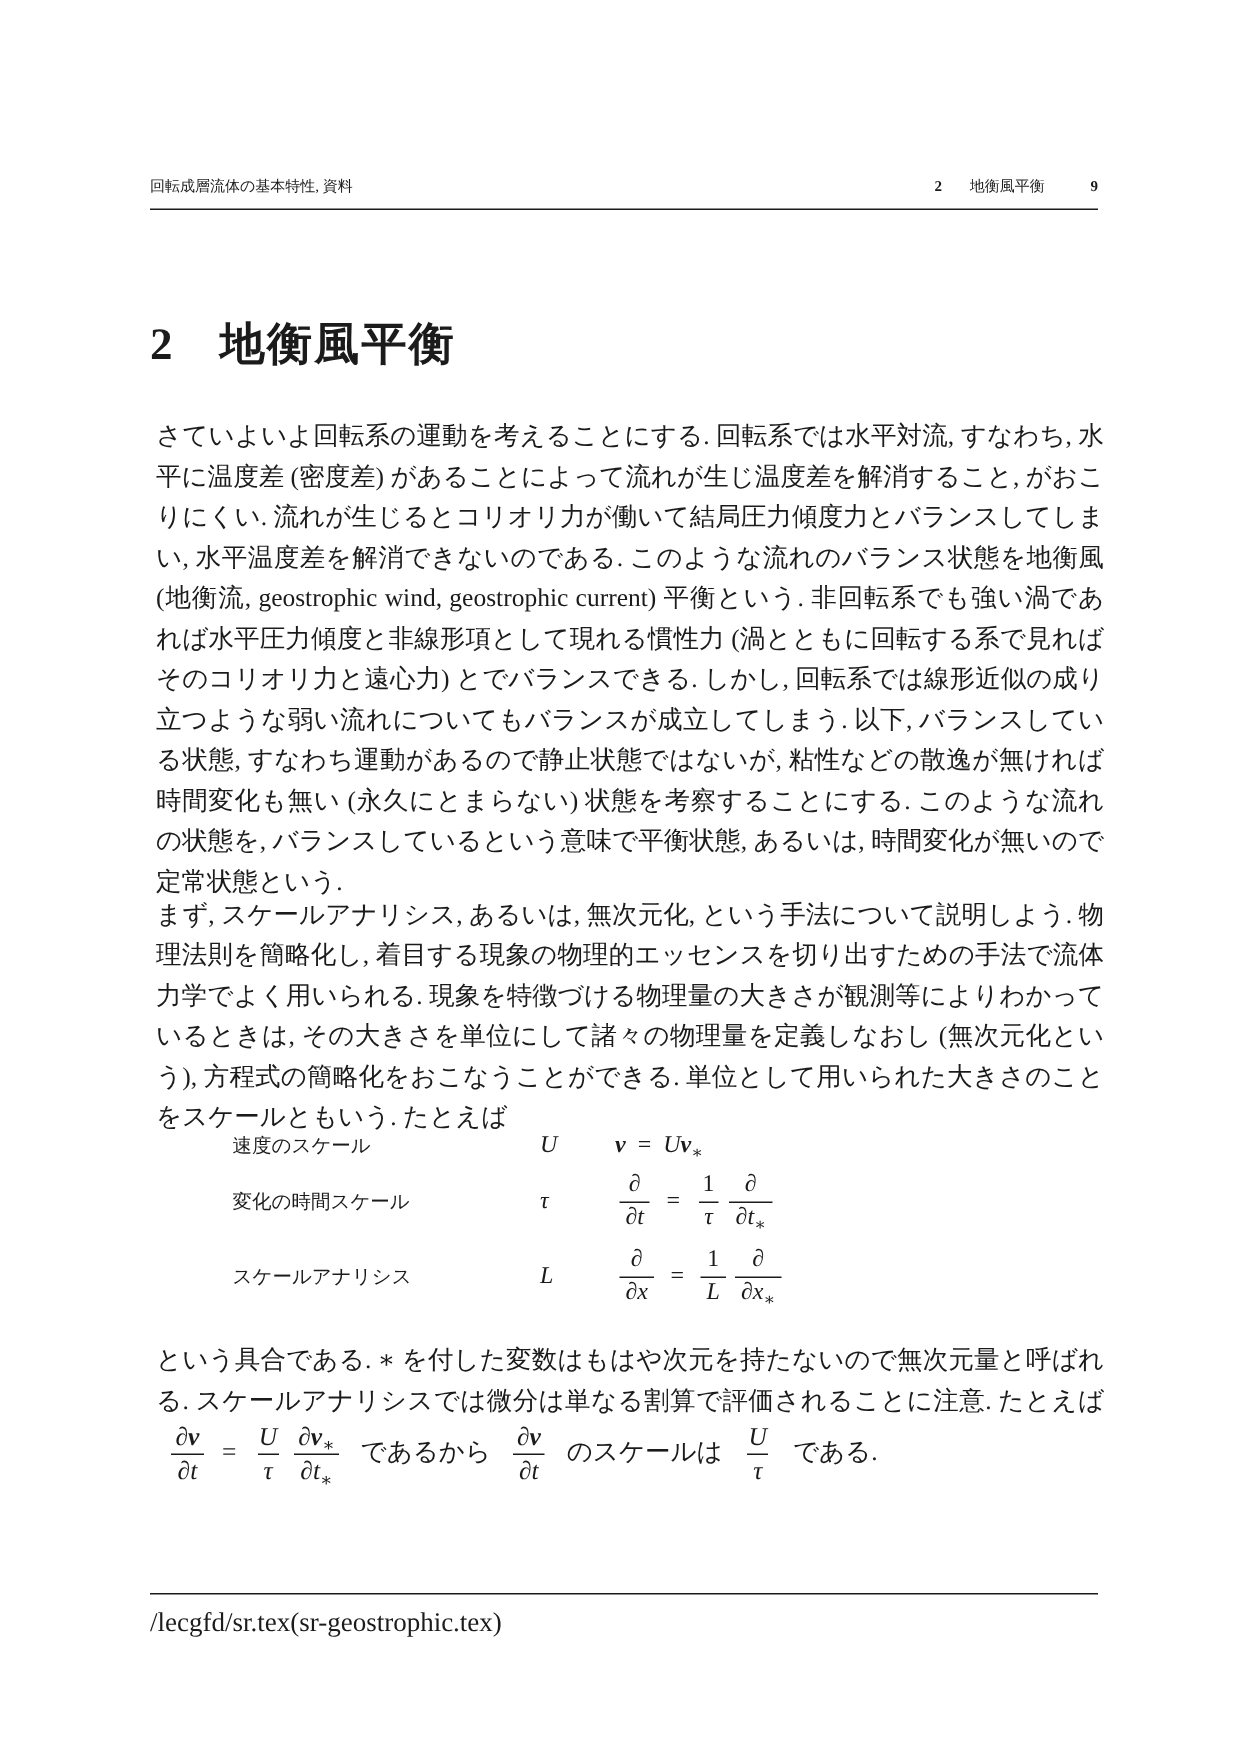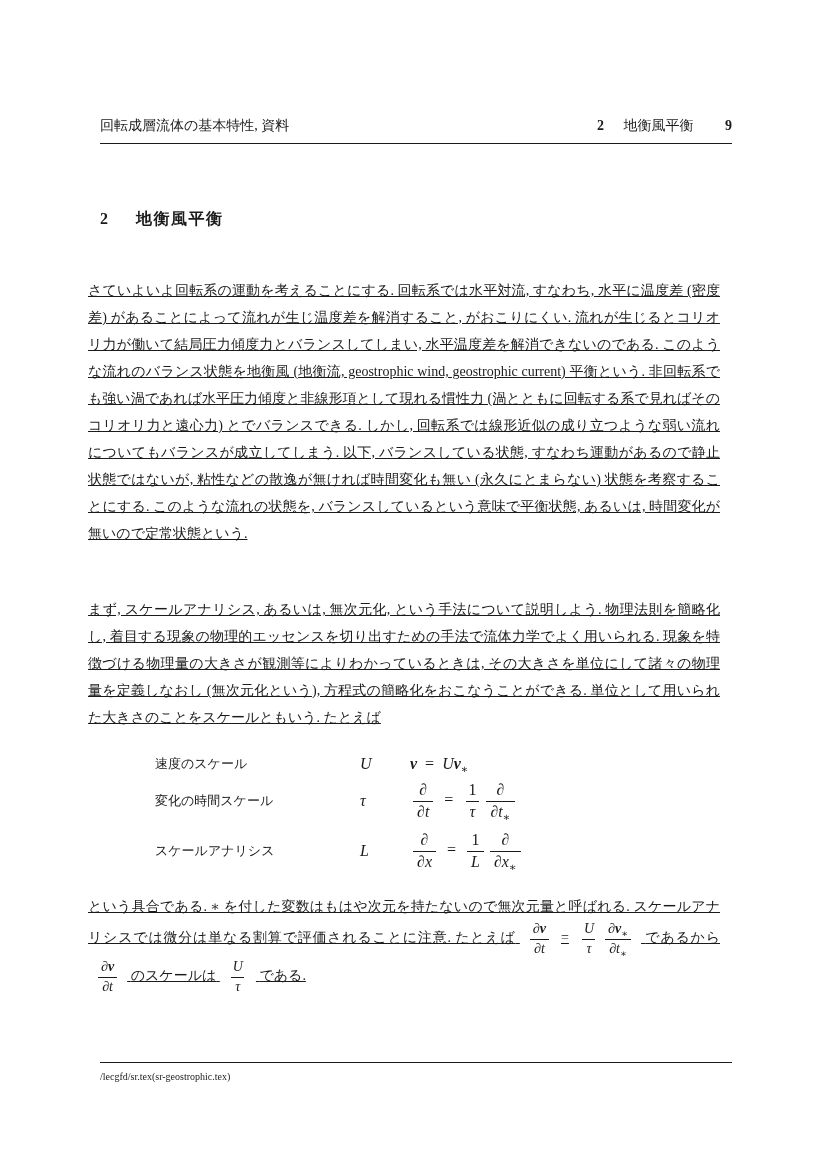--- a/index.html
+++ b/index.html
@@ -9,43 +9,42 @@
     background:#ffffff;
     color:#1b1b1b;
     font-family:"Liberation Serif","DejaVu Serif",serif;
     overflow:hidden;
   }
 
   
   .header {
     position:absolute; left:100px; top:117px; width:632px;
     display:flex; justify-content:space-between; align-items:baseline;
-    font-size:14px;
+    font-size:10px;
     border-bottom:1px solid #1b1b1b;
     padding-bottom:8px;
   }
   .header-right { white-space:nowrap; }
   .hnum  { font-weight:bold; margin-right:16px; }
   .htitle{ margin-right:28px; }
   .hpage { font-weight:bold; }
 
   
   .section-heading {
     position:absolute; left:100px; top:209px;
-    font-size:16px; font-weight:bold;
+    font-size:30px; font-weight:bold;
   }
   .sec-num { margin-right:24px; }
   .sec-title { font-family:"Liberation Sans","DejaVu Sans",sans-serif; letter-spacing:1.5px; }
 
   
   .body {
-    position:absolute; left:88px; width:632px; margin:0;
-    font-size:14px; line-height:27px;
+    position:absolute; left:104px; width:632px; margin:0;
+    font-size:17px; line-height:27px;
     text-align:justify;
-    text-decoration:underline;
   }
   .p1 { top:277px; }
   .p2 { top:596px; }
   .p3 { top:893px; }
   .p4 { top:1007px; }
 
   
   .scales {
     position:absolute; left:155px; top:755px;
     display:grid; grid-template-columns:205px 50px auto;
@@ -68,21 +67,21 @@
   .frac .num, .frac .den { padding:1px 4px; white-space:nowrap; }
   .frac .den { border-top:1px solid #1b1b1b; }
   sub { font-size:0.72em; line-height:0; }
   .imath { margin:0 6px; white-space:nowrap; }
   .prime { font-style:normal; vertical-align:2px; font-size:0.9em; }
 
   
   .footer {
     position:absolute; left:100px; top:1062px; width:632px;
     display:flex; justify-content:space-between; align-items:baseline;
-    font-size:10px;
+    font-size:18px;
     border-top:1px solid #1b1b1b;
     padding-top:8px;
   }
 </style>
 </head>
 <body>
 
 <div class="page">
 
   <div class="header">

